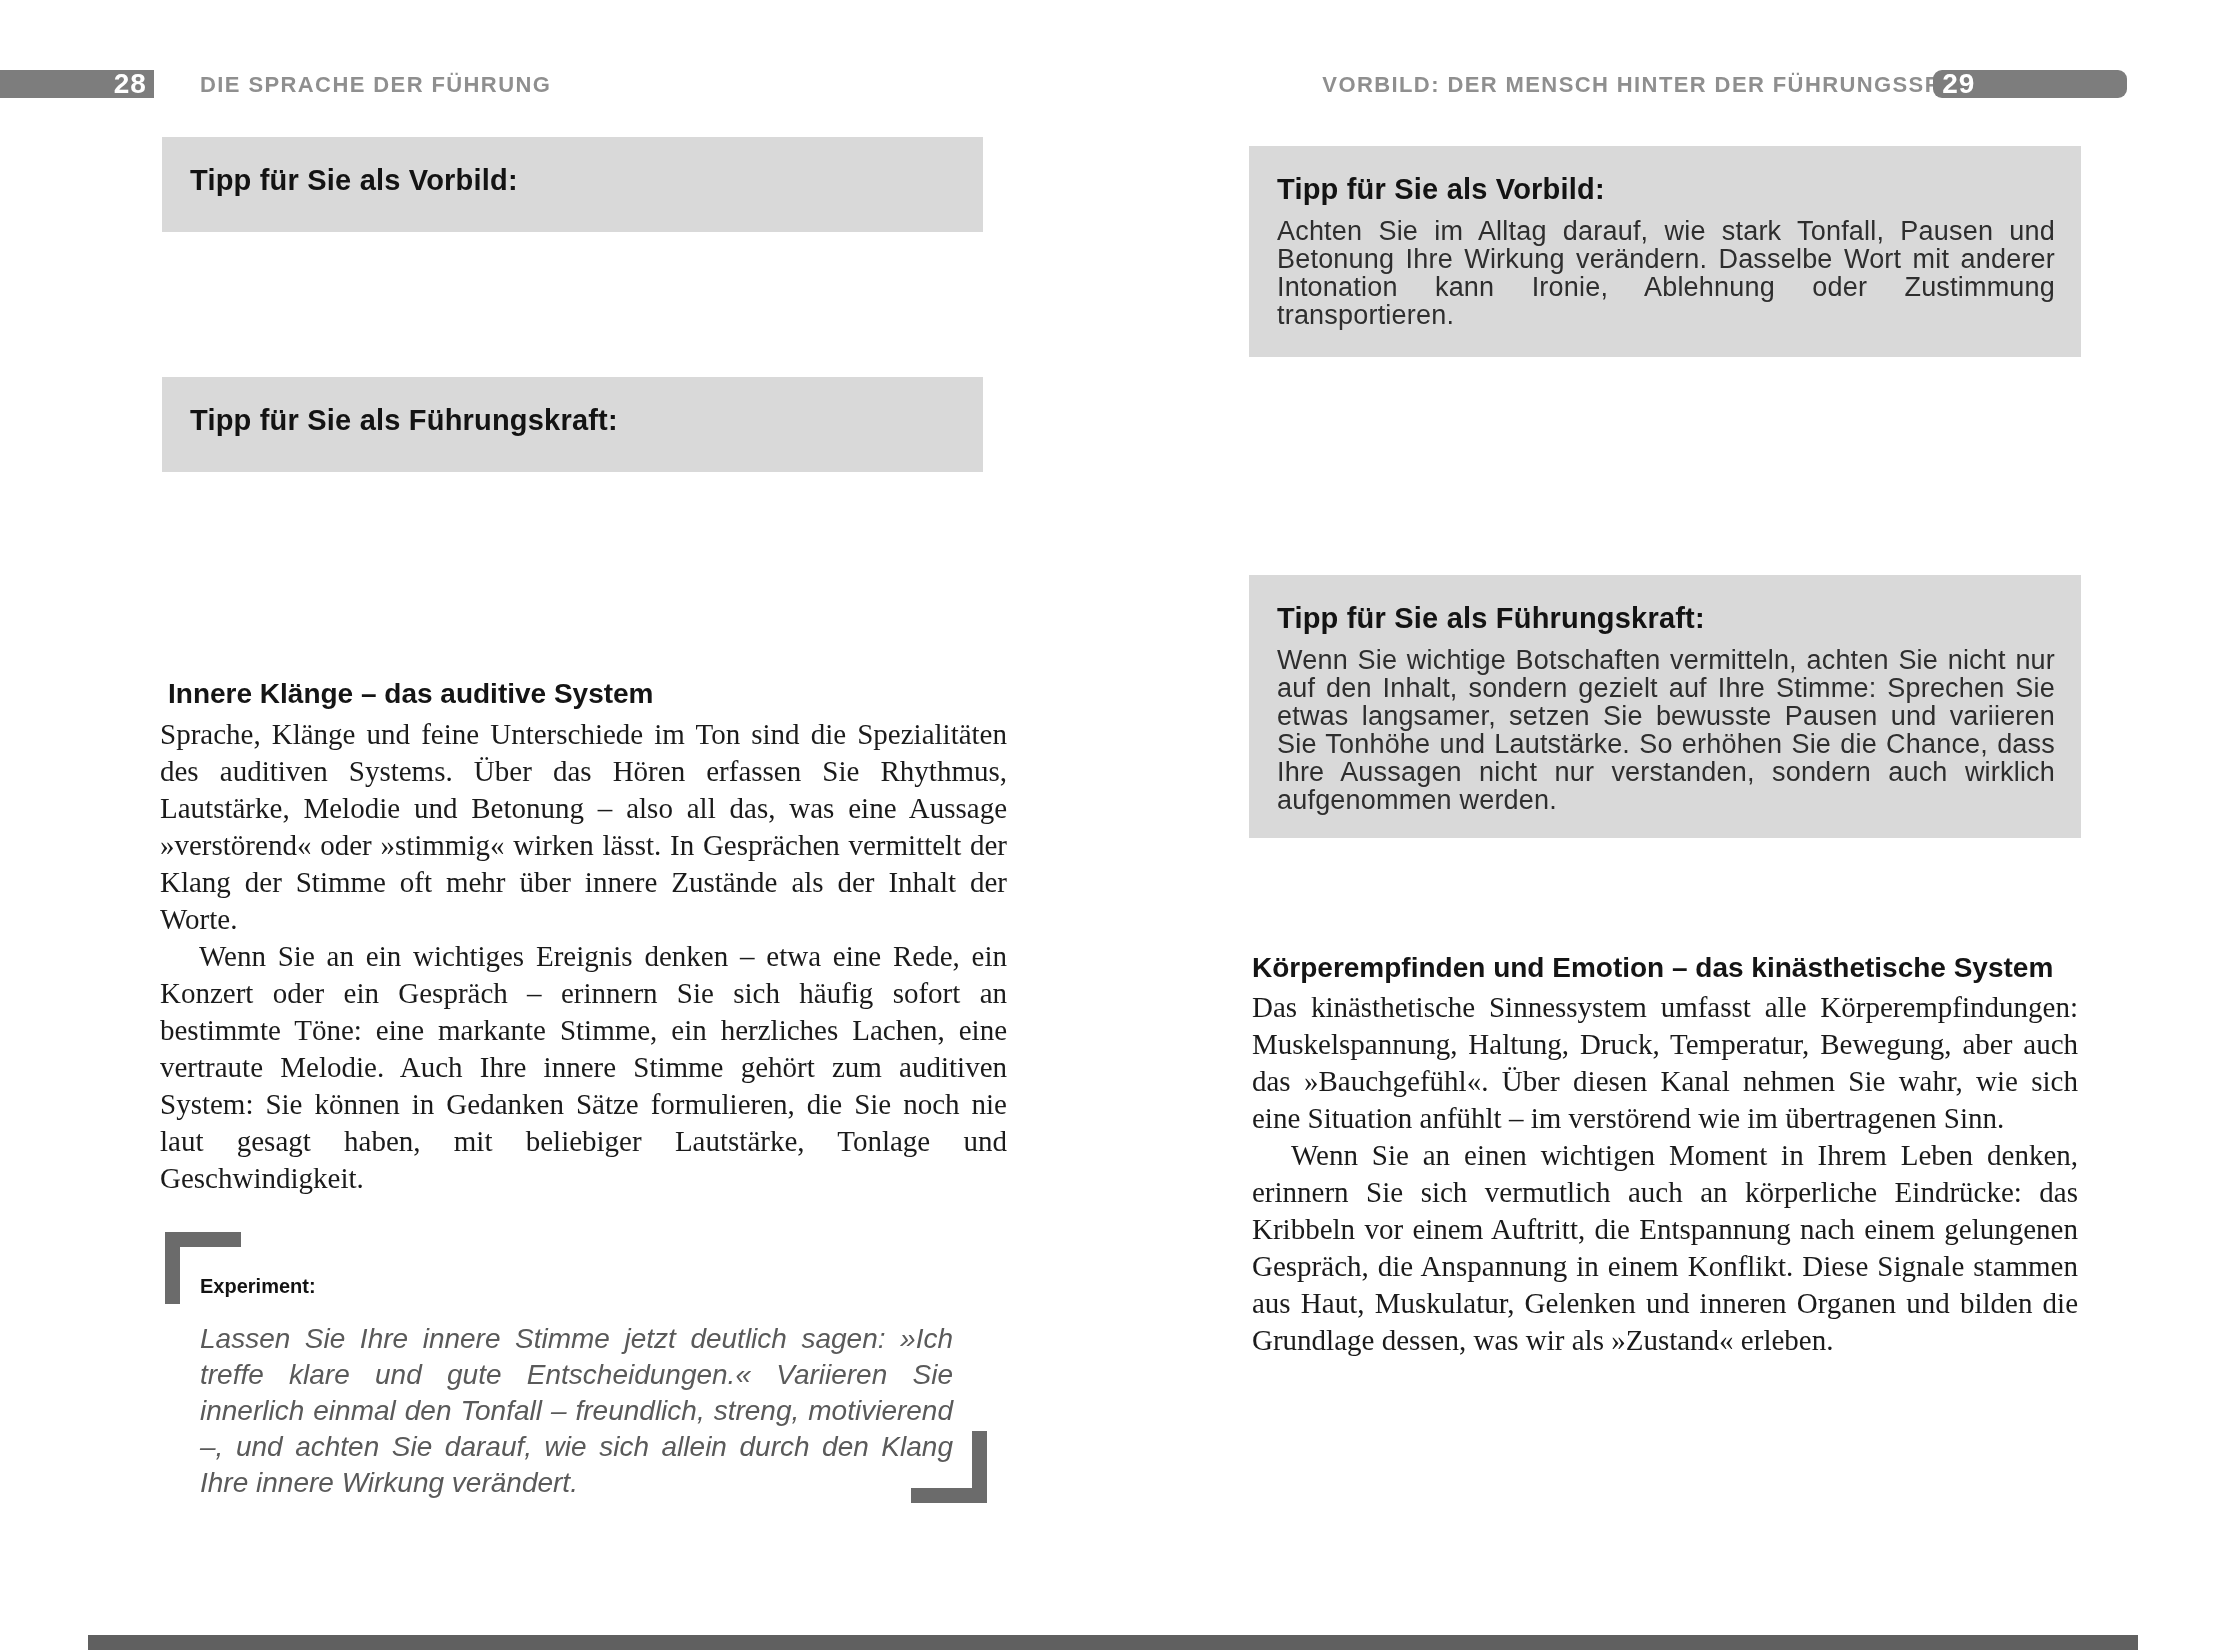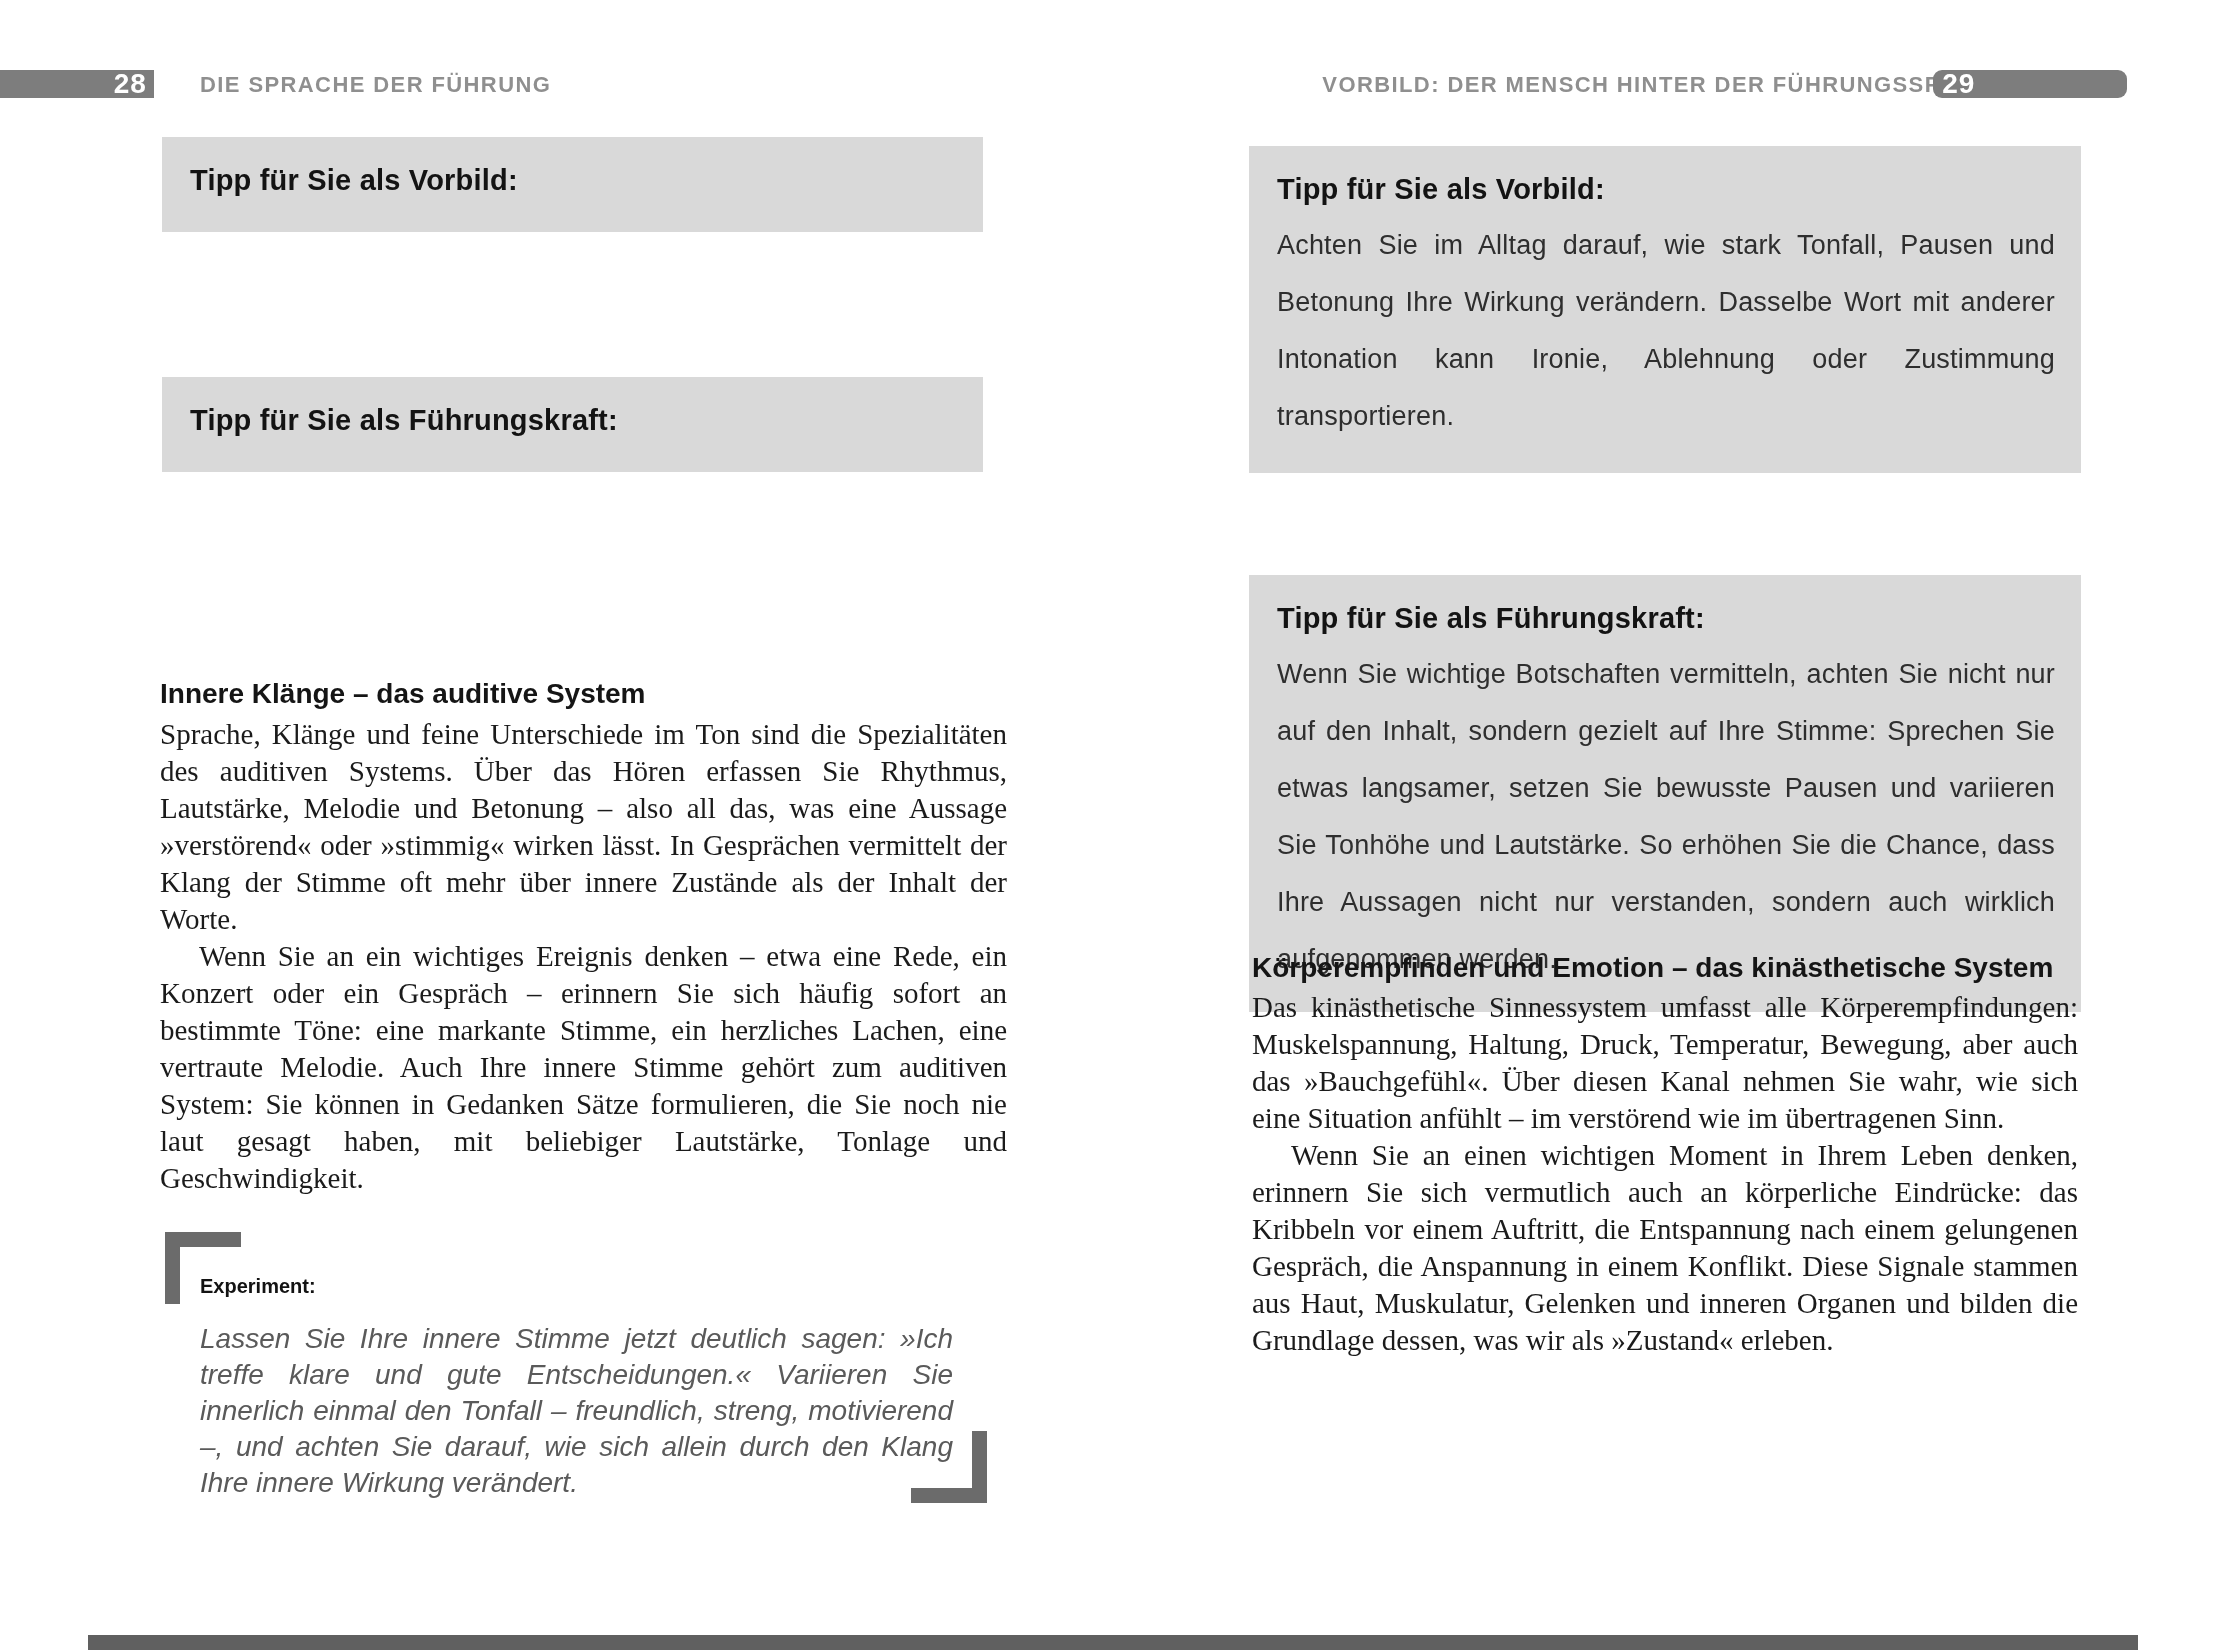--- a/index.html
+++ b/index.html
@@ -32,27 +32,27 @@
     font-size:29px;font-weight:bold;color:#131313;margin:0 0 7.4px 0;line-height:42px;
   }
   .tipbox p{
     margin:0;font-size:27px;line-height:42px;color:#2e2e2e;
     text-align:justify;letter-spacing:0.2px;
   }
   .tipbox-l1{left:162px;top:137px;width:821px;}
   .tipbox-l2{left:162px;top:377px;width:821px;}
   .tipbox-r1{left:1249px;top:146px;width:832px;padding-bottom:28px;}
   .tipbox-r2{left:1249px;top:575px;width:832px;}
-  .tipbox-r1 p, .tipbox-r2 p{line-height:57px;}
+  .tipbox-r1 p, .tipbox-r2 p{line-height:28px;}
   
   .sec-heading{
     position:absolute;font-size:28px;font-weight:bold;color:#151515;
     line-height:33px;white-space:nowrap;
   }
-  .sec-heading-left{left:160px;top:677px;}
+  .sec-heading-left{left:168px;top:677px;}
   .sec-heading-right{left:1252px;top:951px;}
   .bodycol{
     position:absolute;font-family:"Liberation Serif",serif;
     font-size:29px;line-height:37px;color:#1b1b1b;text-align:justify;
   }
   .bodycol p{margin:0;}
   .bodycol p + p{text-indent:39px;}
   .bodycol-left{left:160px;top:716px;width:847px;}
   .bodycol-right{left:1252px;top:989px;width:826px;}
   

